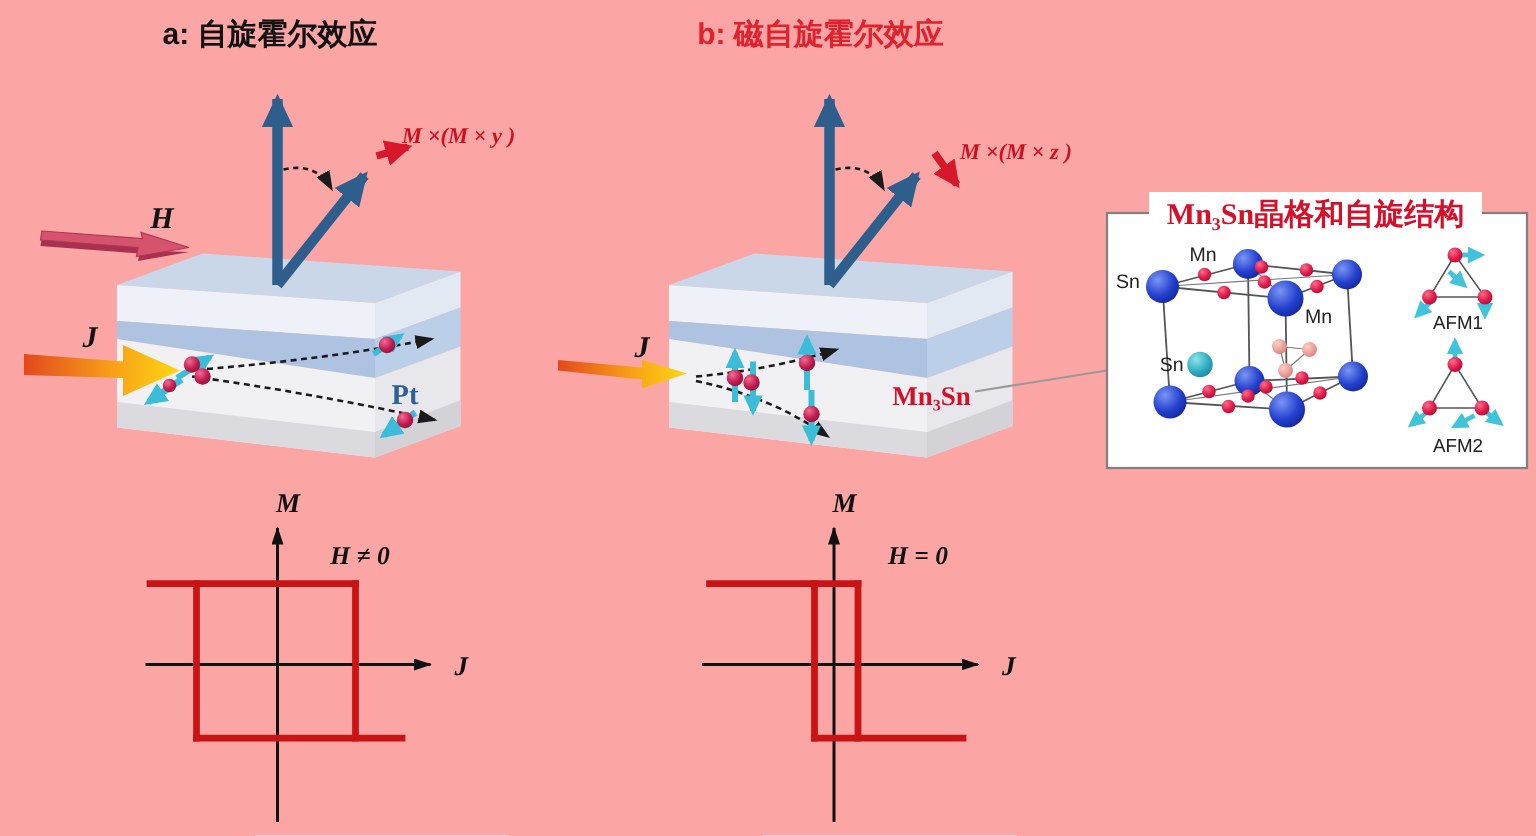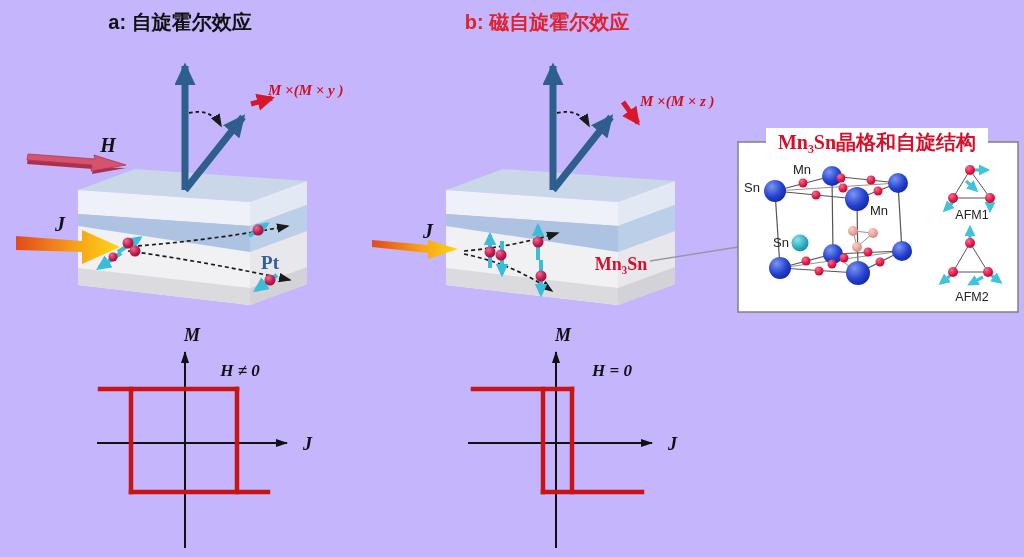--- a/index.html
+++ b/index.html
@@ -1,16 +1,16 @@
 <!DOCTYPE html>
 <html><head>
 <meta charset="utf-8">
 <style>
   html,body{margin:0;padding:0;background:#ffffff;}
-  .stage{position:relative;width:1024px;height:557px;background:#c4b5fd;overflow:hidden;
+  .stage{position:relative;width:1024px;height:557px;background:#fca5a5;overflow:hidden;
          font-family:"Liberation Sans", sans-serif;}
   svg{display:block;}
   text{user-select:none;}
   .t-sans-bold{font-family:"Liberation Sans", sans-serif;font-weight:bold;}
   .t-math{font-family:"Liberation Serif", serif;font-weight:bold;font-style:italic;}
   .t-serif-bold{font-family:"Liberation Serif", serif;font-weight:bold;}
   .t-plain{font-family:"Liberation Sans", sans-serif;}
 </style>
 </head>
 <body>

